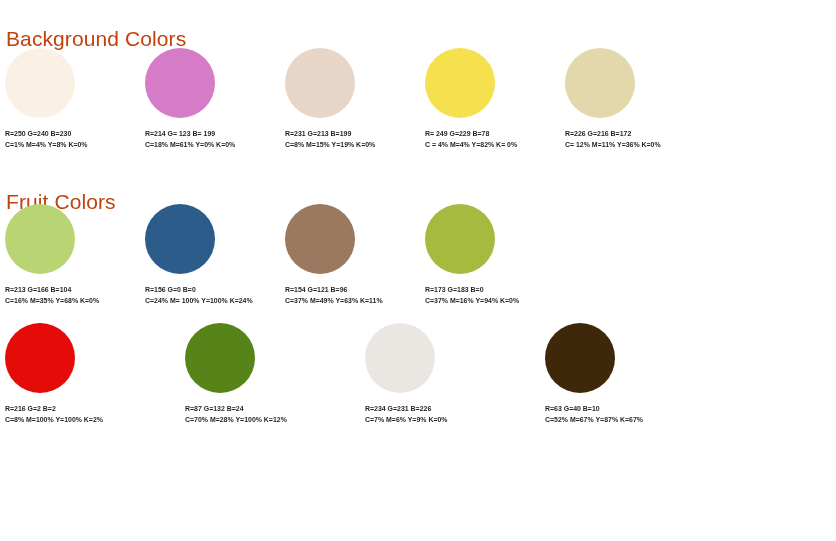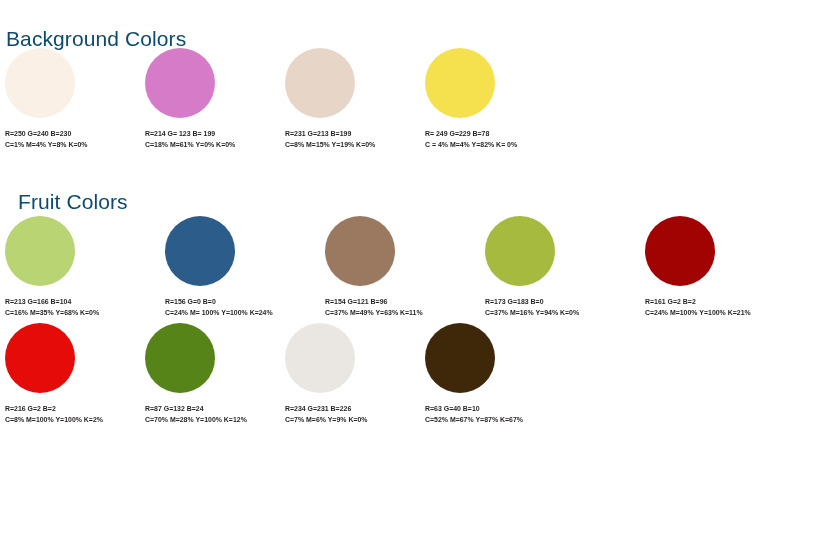--- a/index.html
+++ b/index.html
@@ -12,26 +12,26 @@
     height: 541px;
     position: relative;
     font-family: "Liberation Sans", sans-serif;
     color: #1a1a1a;
     overflow: hidden;
   }
   .section-title {
     font-family: "Liberation Sans", sans-serif;
     font-size: 21px;
     font-weight: 400;
-    color: #0c4a6e;
+    color: #c2410c;
     letter-spacing: 0.1px;
     padding-left: 6px;
   }
   #bg-title { position: absolute; left: 0; top: 13px; }
-  #fruit-title { position: absolute; left: 12px; top: 176px; }
+  #fruit-title { position: absolute; left: 0; top: 176px; }
 
   .swatch-row {
     position: absolute;
     left: 0;
     width: 785px;
     display: flex;
   }
   .swatch {
     width: 140px;
     box-sizing: border-box;
@@ -50,22 +50,22 @@
     line-height: 10.5px;
     color: #231f20;
     white-space: nowrap;
     transform: scaleX(0.94);
     transform-origin: left top;
     font-weight: 600;
   }
   .codes div { display: block; }
 
   #bg-row      { top: 48px; }
-  #fruit-row-1 { top: 216px; gap: 20px; }
-  #fruit-row-2 { top: 323px; }
+  #fruit-row-1 { top: 204px; }
+  #fruit-row-2 { top: 323px; gap: 40px; }
   #fruit-row-3 { top: 438px; }
 </style>
 </head>
 <body>
 
 <h1 class="section-title" id="bg-title">Background Colors</h1>
 
 <div class="swatch-row" id="bg-row">
   <div class="swatch">
     <span class="dot" style="background-color: rgb(250, 240, 230);"></span>
@@ -88,20 +88,27 @@
       <div>C=8% M=15% Y=19% K=0%</div>
     </div>
   </div>
   <div class="swatch">
     <span class="dot" style="background-color: rgb(245, 225, 78);"></span>
     <div class="codes">
       <div>R= 249 G=229 B=78</div>
       <div>C = 4% M=4% Y=82% K= 0%</div>
     </div>
   </div>
+  <div class="swatch">
+    <span class="dot" style="background-color: rgb(226, 216, 172);"></span>
+    <div class="codes">
+      <div>R=226 G=216 B=172</div>
+      <div>C= 12% M=11% Y=36% K=0%</div>
+    </div>
+  </div>
 </div>
 
 <h1 class="section-title" id="fruit-title">Fruit Colors</h1>
 
 <div class="swatch-row" id="fruit-row-1">
   <div class="swatch">
     <span class="dot" style="background-color: rgb(185, 212, 115);"></span>
     <div class="codes">
       <div>R=213 G=166 B=104</div>
       <div>C=16% M=35% Y=68% K=0%</div>
@@ -119,27 +126,20 @@
     <div class="codes">
       <div>R=154 G=121 B=96</div>
       <div>C=37% M=49% Y=63% K=11%</div>
     </div>
   </div>
   <div class="swatch">
     <span class="dot" style="background-color: rgb(165, 186, 62);"></span>
     <div class="codes">
       <div>R=173 G=183 B=0</div>
       <div>C=37% M=16% Y=94% K=0%</div>
-    </div>
-  </div>
-  <div class="swatch">
-    <span class="dot" style="background-color: rgb(161, 2, 2);"></span>
-    <div class="codes">
-      <div>R=161 G=2 B=2</div>
-      <div>C=24% M=100% Y=100% K=21%</div>
     </div>
   </div>
 </div>
 
 <div class="swatch-row" id="fruit-row-2">
   <div class="swatch">
     <span class="dot" style="background-color: rgb(228, 11, 9);"></span>
     <div class="codes">
       <div>R=216 G=2 B=2</div>
       <div>C=8% M=100% Y=100% K=2%</div>

